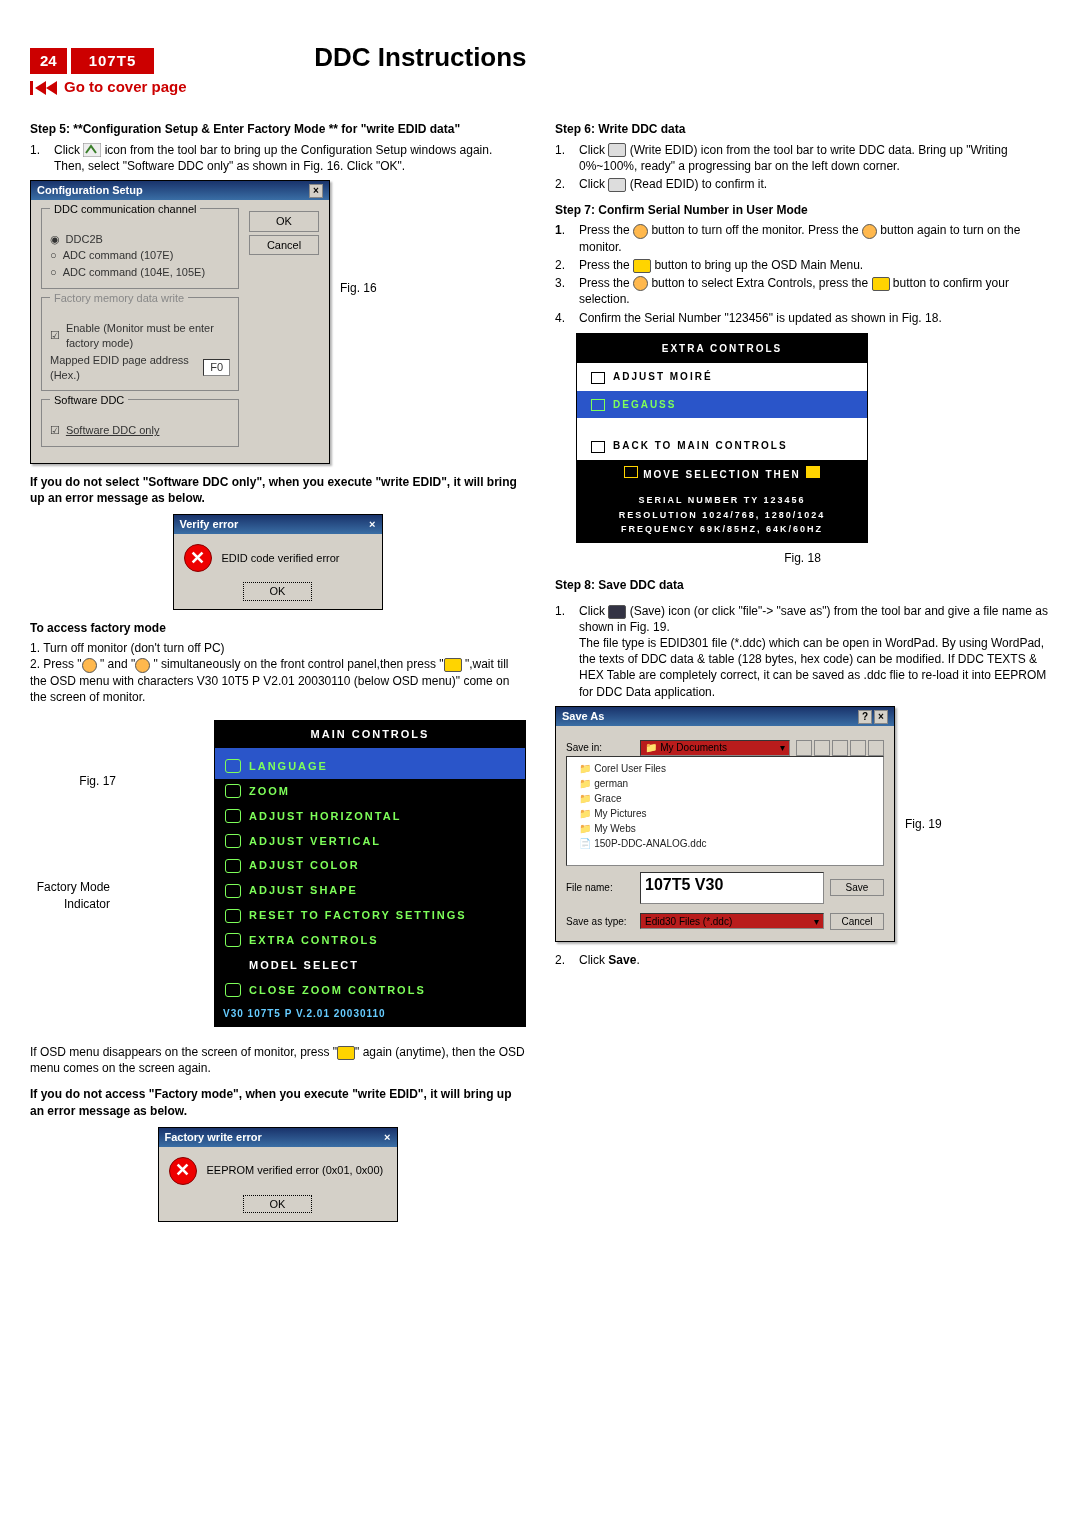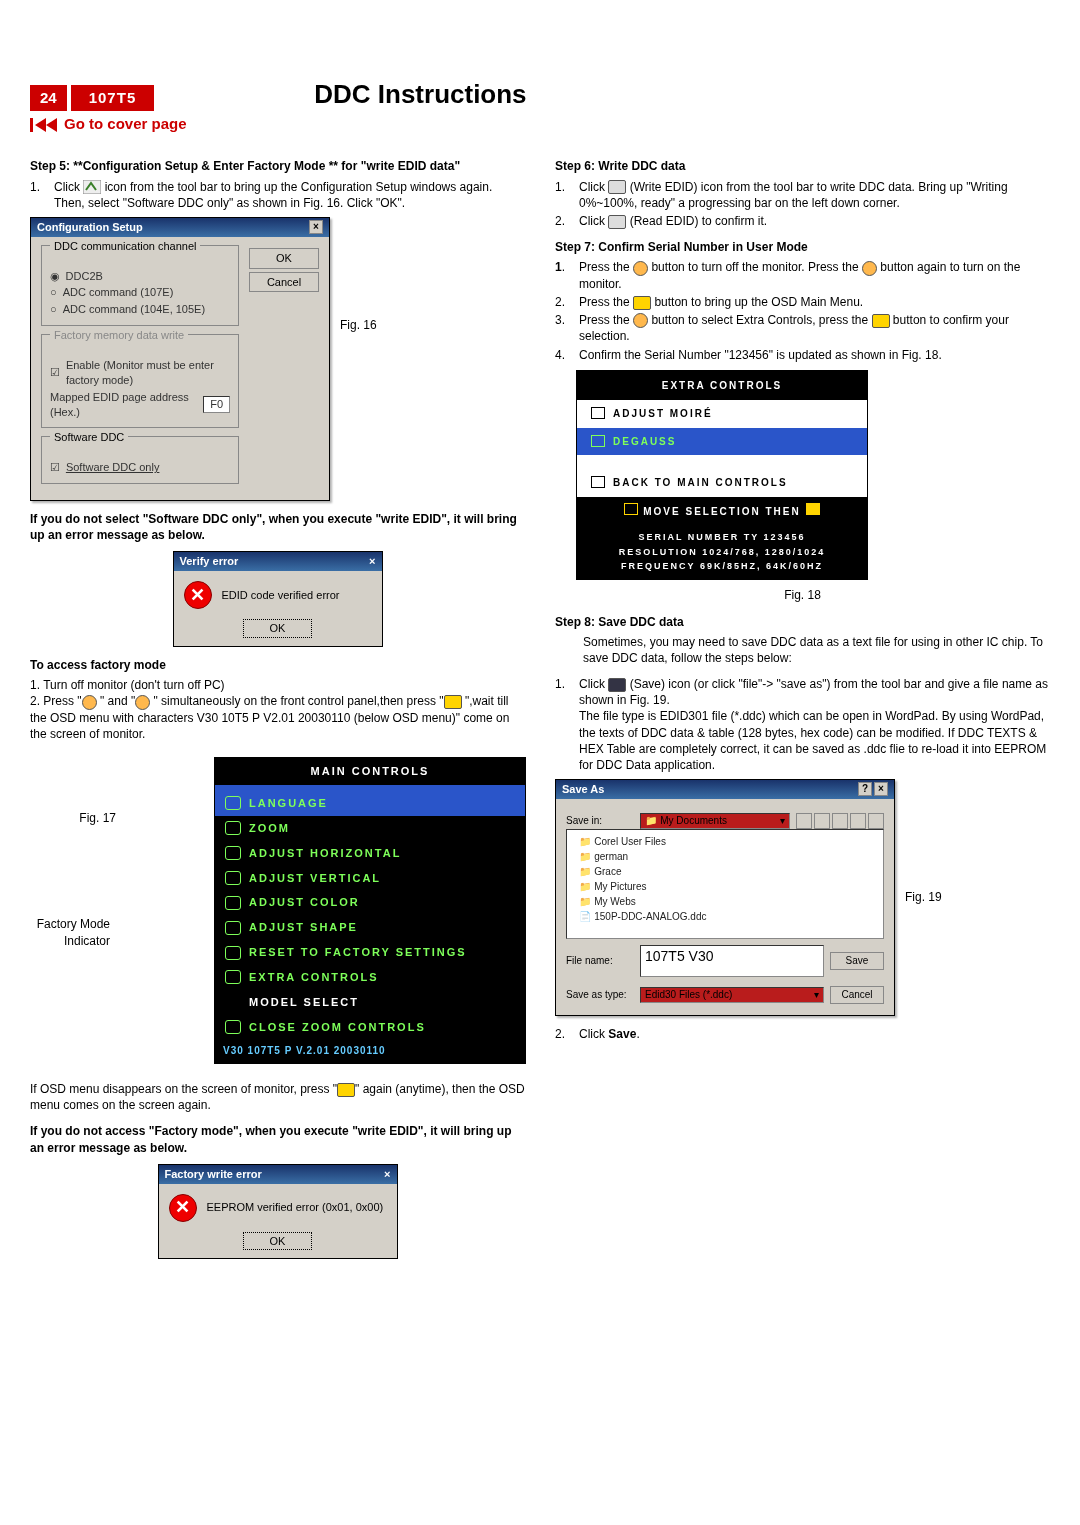--- a/index.html
+++ b/index.html
@@ -1,17 +1,17 @@
 <!DOCTYPE html>
 <html><head>
 <meta charset="utf-8">
 <style>
   * { box-sizing: border-box; margin: 0; padding: 0; }
   body { font-family: Arial, Helvetica, sans-serif; font-size: 12px; color: #000; background: #fff; width: 1080px; padding: 40px 30px; line-height: 1.35; }
-  .header-row { display: flex; align-items: baseline; margin-bottom: 2px; margin-top: 37px; }
+  .header-row { display: flex; align-items: baseline; margin-bottom: 2px; }
   .page-badge { background: #c00; color: #fff; font-weight: bold; padding: 3px 10px; font-size: 15px; margin-right: 4px; }
   .model-badge { background: #c00; color: #fff; font-weight: bold; padding: 3px 18px; font-size: 15px; letter-spacing: 1px; }
   .title { font-size: 26px; font-weight: bold; margin-left: 160px; }
   .cover-row { display: flex; align-items: center; margin-bottom: 14px; }
   .nav-icons svg { vertical-align: middle; }
   .cover-link { color: #c00; font-weight: bold; font-size: 15px; margin-left: 6px; }
   .columns { display: flex; gap: 30px; }
   .col { flex: 1; min-width: 0; }
   .step-title { font-weight: bold; margin: 10px 0 4px; }
   .indent { margin-left: 28px; }
@@ -20,21 +20,21 @@
   ol.num > li > .n { width: 24px; flex-shrink: 0; }
   ol.num > li > .t { flex: 1; }
   .smallicon { display:inline-block; width:18px; height:14px; vertical-align:middle; }
   .ybtn, .obtn, .wedidbtn { display:inline-block; width:18px; height:14px; vertical-align:middle; border:1px solid #555; border-radius:2px; }
   .ybtn { background:#ffd400; }
   .obtn { background:#ffb84d; border-radius:50%; width:15px; height:15px; }
   .wedidbtn { background:#ddd; }
 
   
   .dlg { border:1px solid #000; background:#d4d0c8; font-family: Tahoma, Arial, sans-serif; font-size:11px; box-shadow:2px 2px 2px rgba(0,0,0,.3); }
-  .dlg .tbar { background: linear-gradient(#19336b,#3a6ea5); color:#fff; font-weight:bold; padding:2px 6px; display:flex; justify-content:space-between; align-items:flex-start; }
+  .dlg .tbar { background: linear-gradient(#19336b,#3a6ea5); color:#fff; font-weight:bold; padding:2px 6px; display:flex; justify-content:space-between; align-items:flex-end; }
   .dlg .tbar .x { background:#d4d0c8; color:#000; width:14px; height:14px; text-align:center; line-height:12px; font-size:10px; border:1px solid #888; }
   .dlg .body { padding:8px 10px; }
   .fieldset { border:1px solid #888; padding:6px 8px; margin-bottom:8px; }
   .fieldset-title { position:relative; top:-13px; background:#d4d0c8; display:inline-block; padding:0 4px; }
   .radio-row, .check-row { display:flex; align-items:center; gap:6px; margin:2px 0; color:#333; }
   .disabled { color:#888; }
   .btn { background:#d4d0c8; border:1px solid #888; padding:2px 16px; margin:3px 0; display:block; min-width:70px; text-align:center; }
   .dlg-row { display:flex; gap:10px; }
 
   .fig-label { font-size:12px; margin: 4px 0 10px; }
@@ -55,33 +55,33 @@
   .osd .body.black { background:#000; }
   .osd .hl { background:#2a55c9; }
   .osd .green { color:#7eff5a; }
   .osd .icon { width:16px; height:14px; border:1px solid #7eff5a; border-radius:3px; display:inline-block; }
   .osd .foot { background:#000; padding:5px 8px; font-size:10px; letter-spacing:1px; }
   .osd .foot .blue { color:#6cf; }
 
   
   .osd2 { width:290px; margin:8px 0 8px 22px; font-family: Tahoma, Arial, sans-serif; font-size:10px; letter-spacing:2px; font-weight:bold; box-shadow:0 0 0 1px #000; }
   .osd2 .hdr { background:#000; color:#fff; padding:8px; text-align:center; }
-  .osd2 .row { padding:7px 14px; display:flex; gap:8px; align-items:flex-start; }
+  .osd2 .row { padding:7px 14px; display:flex; gap:8px; align-items:flex-end; }
   .osd2 .white { background:#fff; color:#000; }
   .osd2 .bg { background:#2a55c9; color:#7eff5a; }
   .osd2 .foot { background:#000; color:#fff; padding:6px 10px; text-align:center; line-height:1.6; font-size:9px; }
   .osd2 .mv { background:#000; color:#fff; padding:6px 10px; text-align:center; }
   .sqicon { width:14px; height:12px; border:1px solid currentColor; display:inline-block; }
 
   
   .savedlg { width:340px; }
   .filelist { background:#fff; height:110px; padding:4px 12px; border:1px inset #888; font-size:10px; line-height:1.5; color:#222; }
   .fieldrow { display:flex; align-items:center; gap:6px; margin-top:6px; font-size:10px;}
   .fieldrow label { width:68px; }
-  .txtinput { flex:1; background:#fff; border:1px inset #888; padding:1px 4px; font-size:14px; height:32px; }
+  .txtinput { flex:1; background:#fff; border:1px inset #888; padding:1px 4px; font-size:16px; height:32px;font-weight:bold; }
   .select { flex:1; background:#b91c1c; border:1px inset #888; padding:1px 4px; font-size:10px; height:16px; display:flex; justify-content:space-between; align-items:center;}
   .tbicons { display:flex; gap:2px; }
   .tbicons span{ width:16px; height:16px; background:#d4d0c8; border:1px solid #888; display:inline-block; }
 
   .fmrow { display:flex; align-items:flex-start; gap:8px; }
   .fm-label { font-size:12px; width:80px; text-align:right; }
 
   .config-wrap { display:flex; gap:10px; align-items:flex-start; margin:6px 0 10px;}
   .fig-right { display:flex; align-items:center; justify-content:center; padding-top:100px; font-size:12px; }
 </style>
@@ -331,21 +331,20 @@
     <div class="foot">
       <div>SERIAL  NUMBER  TY  123456</div>
       <div>RESOLUTION  1024/768,  1280/1024</div>
       <div>FREQUENCY  69K/85HZ,  64K/60HZ</div>
     </div>
   </div>
 
   <div class="fig-label" style="text-align:center">Fig. 18</div>
 
   <div class="step-title">Step 8: Save DDC data</div>
-  <div class="indent">Sometimes, you may need to save DDC data as a text file for using in other IC chip. To save DDC data, follow the steps below:</div>
 
   <ol class="num" style="margin-top:10px">
     <li>
           <span class="n">1.</span>
           <span class="t">
       <span>Click</span> <span class="wedidbtn" style="background:#334"></span> <span>(Save) icon (or click "file"-&gt; "save as") from the tool bar and give a file name as shown in Fig. 19.</span><br>
       <span>The file type is EDID301 file (*.ddc) which can be open in WordPad. By using WordPad, the texts of DDC data &amp; table (128 bytes, hex code) can be modified. If DDC TEXTS &amp; HEX Table are completely correct, it can be saved as .ddc flie to re-load it into EEPROM for DDC Data application.</span>
     </span>
         </li>
   </ol>

